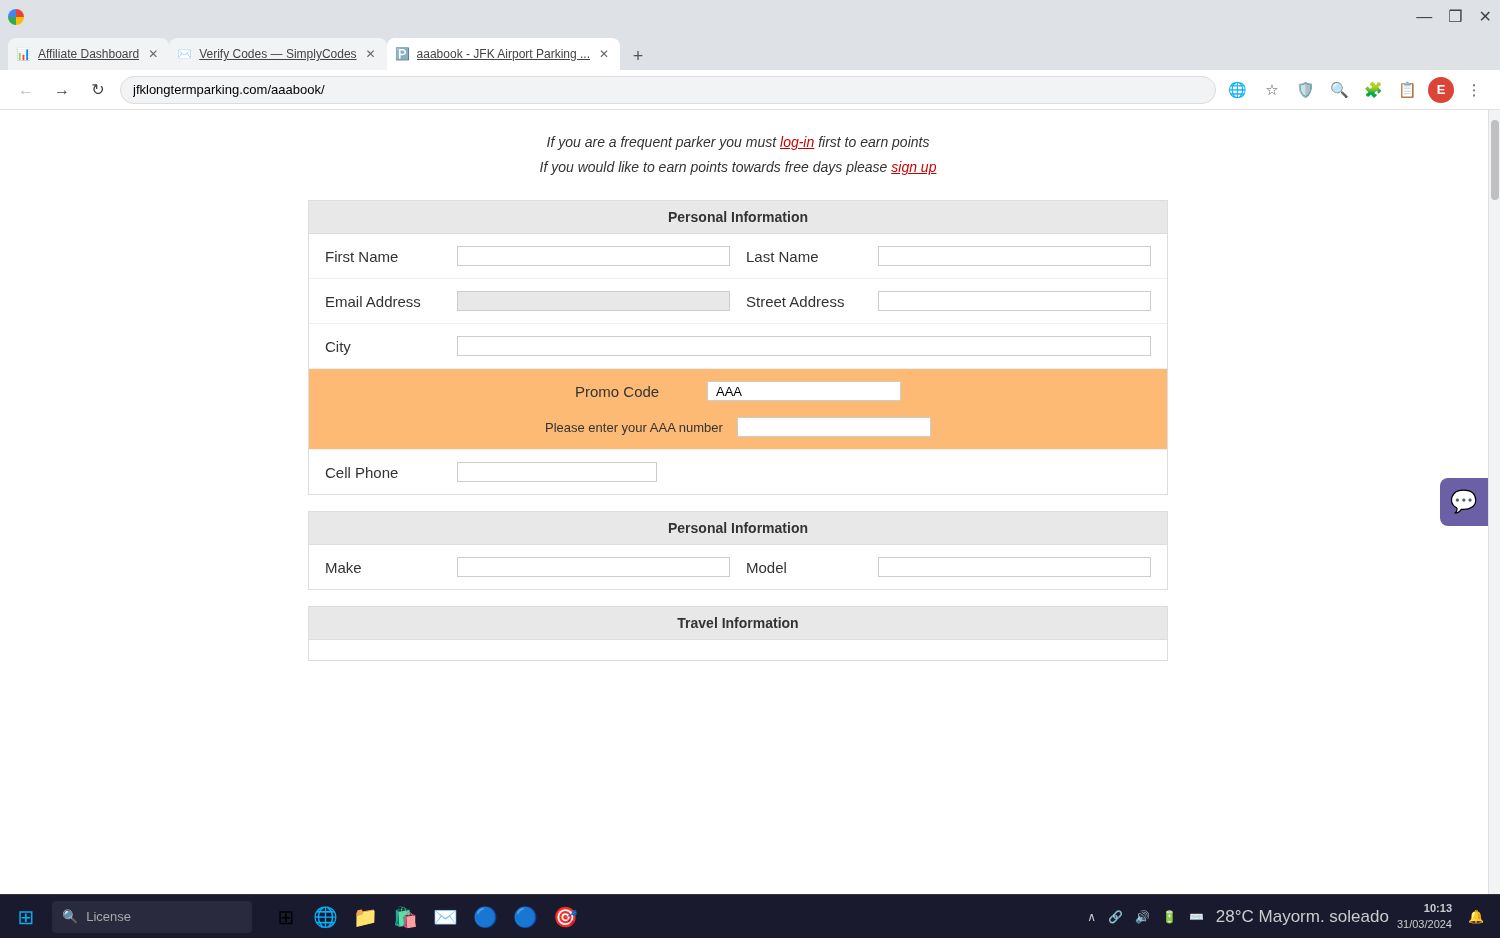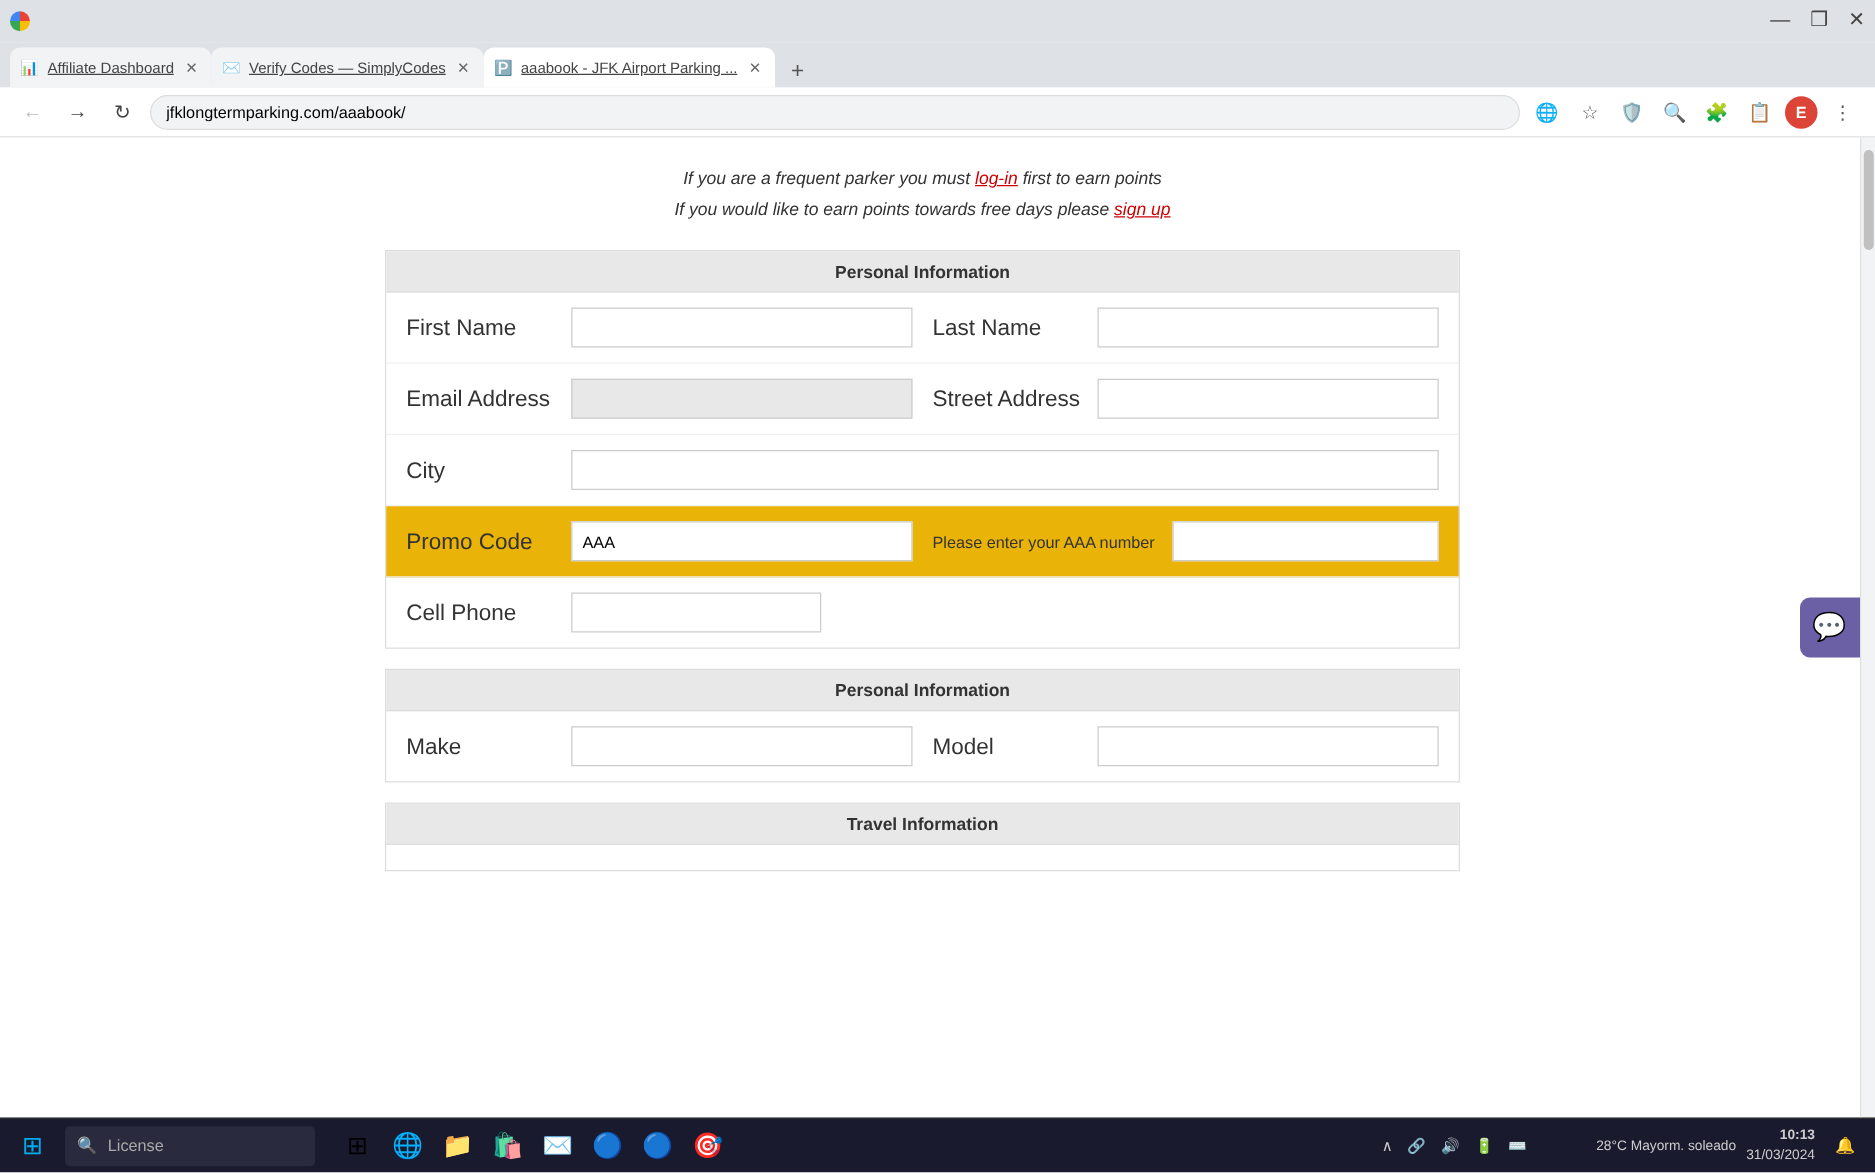--- a/index.html
+++ b/index.html
@@ -42,22 +42,22 @@
     
     .form-container { width: 860px; }
     .section-header { background: #e8e8e8; padding: 8px 16px; font-weight: bold; font-size: 14px; text-align: center; color: #333; margin-bottom: 0; }
     .form-section { border: 1px solid #ddd; margin-bottom: 16px; }
     .form-section .section-header { border-bottom: 1px solid #ddd; }
 
     .form-row { display: flex; align-items: center; padding: 12px 16px; border-bottom: 1px solid #f0f0f0; gap: 16px; }
     .form-row:last-child { border-bottom: none; }
 
     .field-group { display: flex; align-items: center; flex: 1; gap: 12px; }
-    .field-label { min-width: 120px; font-size: 18px; color: #333; }
-    .field-input { flex: 1; height: 32px; border: 1px solid #ccc; padding: 0 8px; font-size: 13px; outline: none; background: #fff; }
+    .field-label { min-width: 120px; font-size: 15px; color: #333; }
+    .field-input { flex: 1; height: 20px; border: 1px solid #ccc; padding: 0 8px; font-size: 13px; outline: none; background: #fff; }
     .field-input.filled { background: #e8e8e8; }
     .field-select { flex: 1; height: 32px; border: 1px solid #ccc; padding: 0 8px; font-size: 13px; outline: none; background: #fff; cursor: pointer; }
 
     
     .chat-btn { position: fixed; right: 0; top: 50%; transform: translateY(-50%); width: 48px; height: 48px; background: #6b5fa5; border-radius: 8px 0 0 8px; display: flex; align-items: center; justify-content: center; cursor: pointer; z-index: 100; }
     .chat-icon { color: white; font-size: 22px; }
 
     
     .taskbar { height: 44px; background: #1a1a2e; display: flex; align-items: center; padding: 0 8px; gap: 8px; border-top: 1px solid #333; }
     .taskbar-start { width: 36px; height: 36px; background: none; border: none; cursor: pointer; display: flex; align-items: center; justify-content: center; }
@@ -169,21 +169,21 @@
               </div>
             </div>
 
             <div class="form-row">
               <div class="field-group">
                 <label class="field-label">City</label>
                 <input class="field-input" type="text" value="" style="">
               </div>
             </div>
 
-            <div class="form-row" style="background:#eab308;">
+            <div class="form-row" style="background:#fdba74;flex-direction:column;">
               <div class="field-group">
                 <label class="field-label">Promo Code</label>
                 <input class="field-input" type="text" value="AAA" style="">
               </div>
               <div class="field-group">
                 <label class="field-label" style="min-width:180px;font-size:13px;color:#333;">Please enter your AAA number</label>
                 <input class="field-input" type="text" value="" style="">
               </div>
             </div>
 
@@ -266,21 +266,21 @@
           <span>🎯</span>
         </div>
     </div>
     <div class="taskbar-right">
       <div class="taskbar-sys">
         <span style="cursor:pointer;">∧</span>
         <span>🔗</span>
         <span style="cursor:pointer;">🔊</span>
         <span>🔋</span>
         <span>⌨️</span>
-        <span style="font-size:11px;white-space:nowrap;margin-left:43px;">28°C  Mayorm. soleado</span>
+        <span style="font-size:17px;white-space:nowrap;">28°C  Mayorm. soleado</span>
       </div>
       <div class="taskbar-datetime">
         <div style="font-weight:bold;">10:13</div>
         <div>31/03/2024</div>
       </div>
       <div class="taskbar-notification">
         <span>🔔</span>
       </div>
     </div>
   </div>

